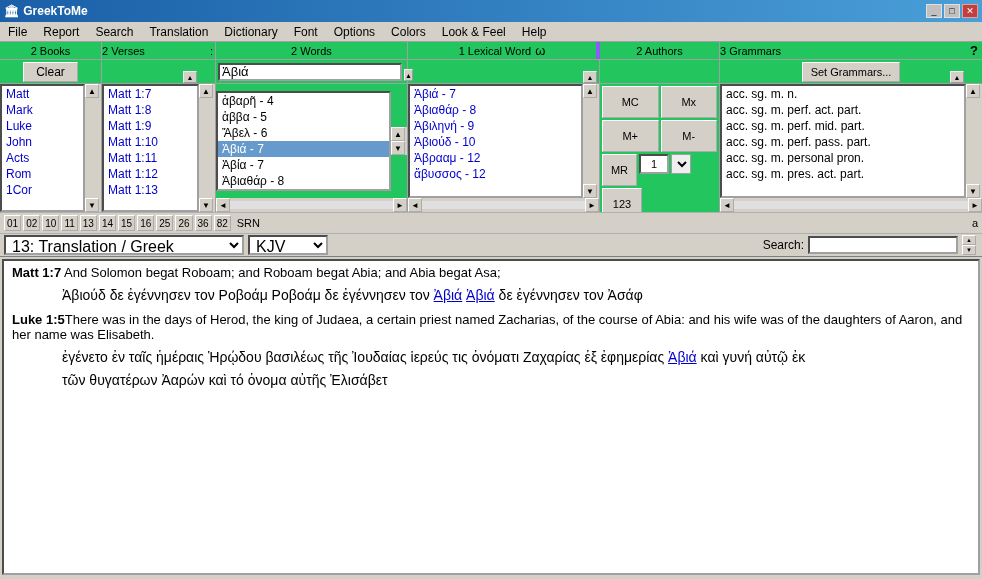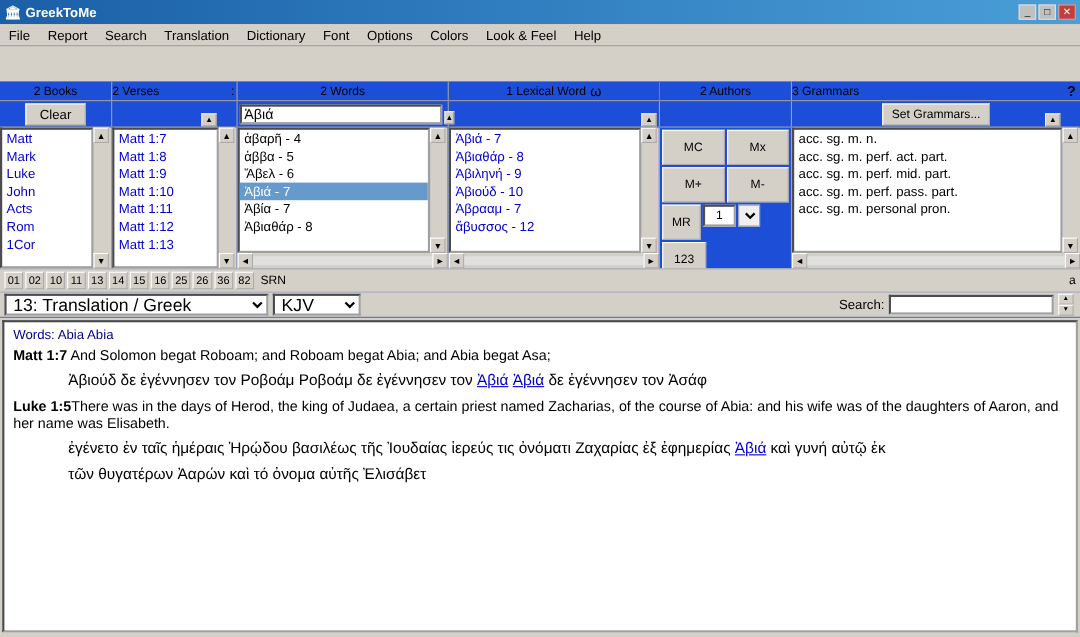--- a/index.html
+++ b/index.html
@@ -167,34 +167,34 @@
   <span class="menu-item">Dictionary</span>
   <span class="menu-item">Font</span>
   <span class="menu-item">Options</span>
   <span class="menu-item">Colors</span>
   <span class="menu-item">Look &amp; Feel</span>
   <span class="menu-item">Help</span>
 </div>
 
 <div class="main-content">
 
-  <div style="display:flex; flex-direction:column; background:#1d4ed8; border-bottom:1px solid #808080;margin-top:32px;">
+  <div style="display:flex; flex-direction:column; background:#22c55e; border-bottom:1px solid #808080;">
 
     <div style="display:flex; height:18px; border-bottom:1px solid #a0a0a0;">
 
       <div style="width:102px; display:flex; align-items:center; justify-content:center; border-right:1px solid #a0a0a0; font-size:11px;">2 Books</div>
 
       <div style="width:114px; display:flex; align-items:center; justify-content:center; border-right:1px solid #a0a0a0; font-size:11px;">
         <span>2 Verses</span>
         <span style="margin-left:auto; padding-right:2px; font-size:11px;">:</span>
       </div>
 
       <div style="width:192px; display:flex; align-items:center; justify-content:center; border-right:1px solid #a0a0a0; font-size:11px;">2 Words</div>
 
-      <div style="width:192px; display:flex; align-items:center; justify-content:center; border-right:1px solid #8b5cf6; font-size:11px;">
+      <div style="width:192px; display:flex; align-items:center; justify-content:center; border-right:4px solid #8b5cf6; font-size:11px;">
         <span>1 Lexical Word</span>
         <span style="margin-left:4px; font-size:13px;">ω</span>
       </div>
 
       <div style="width:120px; display:flex; align-items:center; justify-content:center; border-right:1px solid #a0a0a0; font-size:11px;">2 Authors</div>
 
       <div style="flex:1; display:flex; align-items:center; justify-content:center; font-size:11px;">
         <span>3 Grammars</span>
         <span style="margin-left:auto; padding-right:4px; font-weight:bold; font-size:13px;">?</span>
       </div>
@@ -257,21 +257,21 @@
           <div class="list-item blue-text">Matt 1:13</div>
         </div>
         <div style="width:16px; display:flex; flex-direction:column; background:#d4d0c8;">
           <div class="scroll-arrow">▲</div>
           <div style="flex:1;"></div>
           <div class="scroll-arrow">▼</div>
         </div>
       </div>
 
       <div style="width:192px; display:flex; flex-direction:column; border-right:1px solid #a0a0a0;">
-        <div style="display:flex; flex:1; overflow:hidden;">
+        <div style="display:flex; flex:1; overflow:hidden;align-items:center;">
           <div class="list-box" style="border:2px inset #a0a0a0; flex:1; overflow-y:auto;">
             <div class="list-item">ἁβαρῆ - 4</div>
             <div class="list-item">ἁββα - 5</div>
             <div class="list-item">Ἄβελ - 6</div>
             <div class="list-item selected">Ἀβιά - 7</div>
             <div class="list-item">Ἀβία - 7</div>
             <div class="list-item">Ἀβιαθάρ - 8</div>
           </div>
           <div style="width:16px; display:flex; flex-direction:column; background:#d4d0c8;">
             <div class="scroll-arrow">▲</div>
@@ -287,21 +287,21 @@
         </div>
       </div>
 
       <div style="width:192px; display:flex; flex-direction:column; border-right:1px solid #a0a0a0;">
         <div style="display:flex; flex:1; overflow:hidden;">
           <div class="list-box" style="border:2px inset #a0a0a0; flex:1; overflow-y:auto;">
             <div class="list-item blue-text">Ἀβιά - 7</div>
             <div class="list-item blue-text">Ἀβιαθάρ - 8</div>
             <div class="list-item blue-text">Ἀβιληνή - 9</div>
             <div class="list-item blue-text">Ἀβιούδ - 10</div>
-            <div class="list-item blue-text">Ἀβρααμ - 7</div>
+            <div class="list-item blue-text">Ἀβρααμ - 12</div>
             <div class="list-item blue-text">ἄβυσσος - 12</div>
           </div>
           <div style="width:16px; display:flex; flex-direction:column; background:#d4d0c8;">
             <div class="scroll-arrow">▲</div>
             <div style="flex:1;"></div>
             <div class="scroll-arrow">▼</div>
           </div>
         </div>
         <div style="height:14px; display:flex; background:#d4d0c8;">
           <div class="scroll-arrow-h">◄</div>
@@ -332,20 +332,21 @@
       </div>
 
       <div style="flex:1; display:flex; flex-direction:column;">
         <div style="display:flex; flex:1; overflow:hidden;">
           <div class="list-box" style="border:2px inset #a0a0a0; flex:1; overflow-y:auto;">
             <div class="list-item">acc. sg. m. n.</div>
             <div class="list-item">acc. sg. m. perf. act. part.</div>
             <div class="list-item">acc. sg. m. perf. mid. part.</div>
             <div class="list-item">acc. sg. m. perf. pass. part.</div>
             <div class="list-item">acc. sg. m. personal pron.</div>
+            <div class="list-item">acc. sg. m. pres. act. part.</div>
           </div>
           <div style="width:16px; display:flex; flex-direction:column; background:#d4d0c8;">
             <div class="scroll-arrow">▲</div>
             <div style="flex:1;"></div>
             <div class="scroll-arrow">▼</div>
           </div>
         </div>
         <div style="height:14px; display:flex; background:#d4d0c8;">
           <div class="scroll-arrow-h">◄</div>
           <div style="flex:1; background:#e0e0e0; height:8px; align-self:center;"></div>
@@ -385,21 +386,20 @@
         <div class="scroll-arrow" style="height:10px; font-size:6px;">▲</div>
         <div class="scroll-arrow" style="height:10px; font-size:6px;">▼</div>
       </div>
     </div>
 
   </div>
 
   <div style="flex:1; display:flex; flex-direction:column; overflow:hidden; margin:2px; background:white; border:2px inset #a0a0a0;">
     <div style="padding:4px 8px; overflow-y:auto; flex:1;">
 
-      <div style="color:#00008b; font-size:12px; margin-bottom:4px;">Words: Abia Abia</div>
 
       <div style="margin-bottom:6px;">
         <div style="font-size:13px;">
           <span style="font-weight:bold;">Matt 1:7</span><span> And Solomon begat Roboam; and Roboam begat Abia; and Abia begat Asa;</span>
         </div>
         <div style="margin:4px 0 4px 50px; font-size:14px; line-height:1.6;">
           <span>Ἀβιούδ δε ἐγέννησεν τον Ροβοάμ Ροβοάμ δε ἐγέννησεν τον </span><a href="#" style="color:#0000cc; text-decoration:underline;">Ἀβιά</a><span> </span><a href="#" style="color:#0000cc; text-decoration:underline;">Ἀβιά</a><span> δε ἐγέννησεν τον Ἀσάφ</span>
         </div>
       </div>
 

